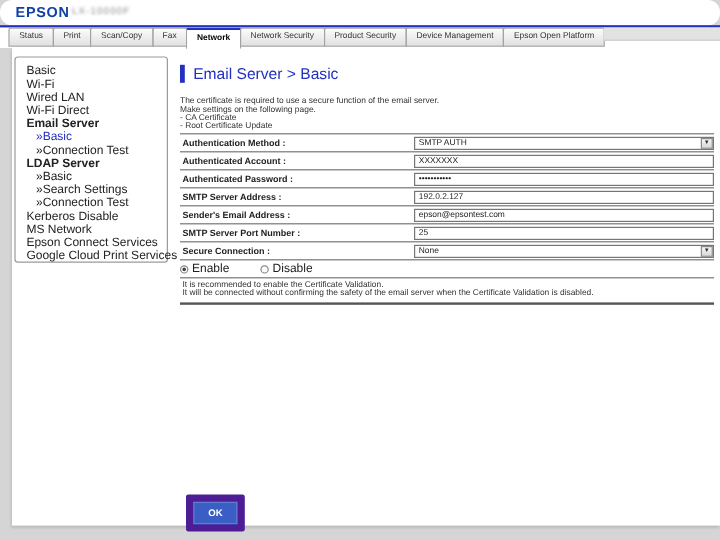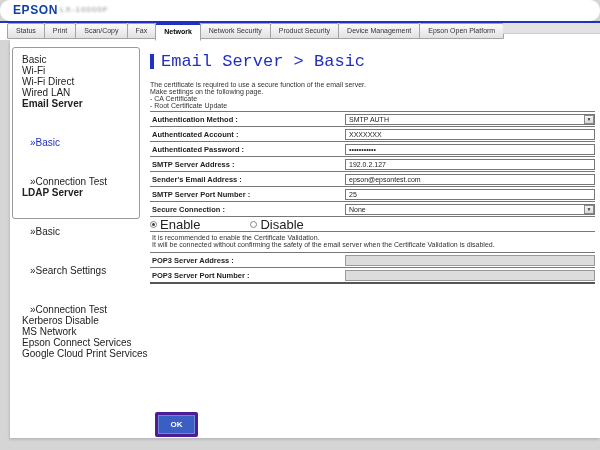--- a/index.html
+++ b/index.html
@@ -27,54 +27,54 @@
     border-top:2px solid var(--accent); border-bottom:1px solid #ffffff;
     height:15px; margin-top:0; position:relative; z-index:2;
   }
   .tab-filler { flex:1; height:10px; background:#e2e2e2; border-bottom:1px solid #cccccc; }
   
   .panel { position:absolute; left:10px; top:40px; width:590px; height:398px; background:#ffffff; box-shadow:-1px 2px 2px rgba(0,0,0,0.12); }
   
   .navbox { position:absolute; left:2px; top:7px; width:128px; height:172px; border:1px solid #9a9a9a; border-radius:3px; background:#fff; padding-top:6px; box-sizing:border-box; }
   .nav-item { font-size:10px; line-height:11px; padding-left:9px; color:#222; cursor:pointer; white-space:nowrap; }
   .nav-item.section { font-weight:bold; }
-  .nav-item.indent { padding-left:17px;margin-top:28px; }
+  .nav-item.indent { padding-left:17px; }
   .nav-item.active { color:var(--accent); }
   
   .main { position:absolute; left:140px; top:14px; width:445px; }
   .title-row { display:flex; align-items:center; height:15px; margin-bottom:12px; }
   .accent-bar { width:4px; height:15px; background:var(--accent); margin-right:7px; }
-  .page-title { font-size:17px; color:var(--accent);font-family:Liberation Mono, monospace; }
+  .page-title { font-size:13px; color:var(--accent); }
   .intro { margin-bottom:2px; }
   .intro div { font-size:7px; line-height:7px; color:#333; }
   
   .form { width:445px; border-bottom:2px solid #555; }
   .frow { display:flex; align-items:center; height:14px; border-top:1px solid #777; }
   .frow-label { width:195px; font-size:7.5px; color:#222; padding-left:2px; box-sizing:border-box; white-space:nowrap;font-weight:bold; }
   .frow-value { flex:1; display:flex; align-items:center; }
   .field {
     width:100%; height:11px; box-sizing:border-box; border:1px solid #767676; background:#fff;
     display:flex; align-items:center; padding-left:3px; font-size:7px; color:#222;
   }
   .field.disabled { background:#dcdcdc; border-color:#999; }
   .select-btn {
     margin-left:auto; width:10px; height:9px; box-sizing:border-box; border:1px solid #8a8a8a;
     background:linear-gradient(#f6f6f6,#d8d8d8); display:flex; align-items:center; justify-content:center;
     font-size:5px; color:#333; cursor:pointer;
   }
-  .radio-group { display:flex; align-items:flex-end; font-size:13px; color:#222;gap:24px; }
+  .radio-group { display:flex; align-items:flex-end; font-size:10px; color:#222; }
   .radio { width:7px; height:7px; border:1px solid #888; border-radius:50%; background:#fff; margin-right:3px; position:relative; cursor:pointer; box-sizing:border-box; }
   .radio.sel::after { content:""; position:absolute; left:1px; top:1px; width:3px; height:3px; border-radius:50%; background:#444; }
   .radio-opt { display:flex; align-items:center; margin-right:26px; }
   .note { border-top:1px solid #777; padding:2px 0 4px 2px; }
   .note div { font-size:7px; line-height:7px; color:#333; }
   
   .ok-btn {
     position:absolute; left:145px; top:372px; width:37px; height:19px;
-    background:#3b5ec4; border:3px solid #4c1d95; border-radius:2px;
+    background:#3b5ec4; border:6px solid #4c1d95; border-radius:2px;
     box-shadow:inset 0 0 0 1px rgba(255,255,255,0.25);
     color:#fff; font-size:8px; font-weight:bold;
     display:flex; align-items:center; justify-content:center; cursor:pointer;
   }
 </style>
 </head>
 <body style="--accent: #2130bf;">
 
 <div class="header">
   <span class="brand">EPSON</span>
@@ -93,22 +93,22 @@
     <div class="tab">Device Management</div>
     <div class="tab">Epson Open Platform</div>
     <div class="tab-filler"></div>
   </div>
 
 <div class="panel">
 
   <div class="navbox">
       <div class="nav-item">Basic</div>
       <div class="nav-item">Wi-Fi</div>
+      <div class="nav-item">Wired LAN</div>
       <div class="nav-item">Wi-Fi Direct</div>
-      <div class="nav-item">Wired LAN</div>
       <div class="nav-item section">Email Server</div>
       <div class="nav-item indent active">»Basic</div>
       <div class="nav-item indent">»Connection Test</div>
       <div class="nav-item section">LDAP Server</div>
       <div class="nav-item indent">»Basic</div>
       <div class="nav-item indent">»Search Settings</div>
       <div class="nav-item indent">»Connection Test</div>
       <div class="nav-item">Kerberos Disable</div>
       <div class="nav-item">MS Network</div>
       <div class="nav-item">Epson Connect Services</div>
@@ -199,35 +199,17 @@
                   <span>Disable</span>
                 </span>
               </div>
             </div>
           </div>
         </div>
       <div class="note">
         <div>It is recommended to enable the Certificate Validation.</div>
         <div>It will be connected without confirming the safety of the email server when the Certificate Validation is disabled.</div>
       </div>
-      <div id="form-rows-bottom">
-          <div class="frow">
-            <div class="frow-label">POP3 Server Address :</div>
-            <div class="frow-value">
-              <div class="field disabled">
-                <span></span>
-              </div>
-            </div>
-          </div>
-          <div class="frow">
-            <div class="frow-label">POP3 Server Port Number :</div>
-            <div class="frow-value">
-              <div class="field disabled">
-                <span></span>
-              </div>
-            </div>
-          </div>
-        </div>
     </div>
   </div>
 
   <div class="ok-btn">OK</div>
 </div>
 
 </body></html>

